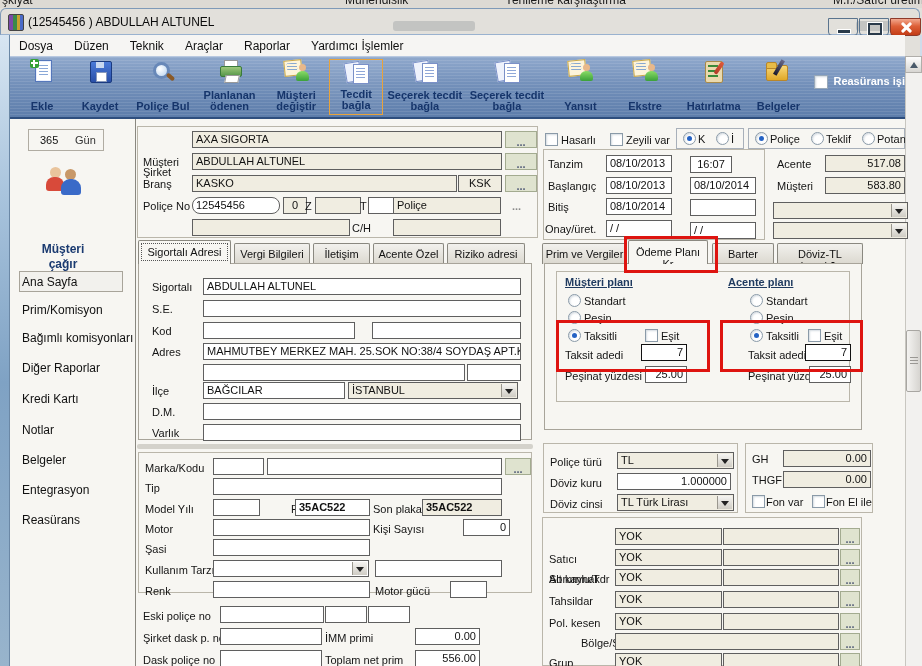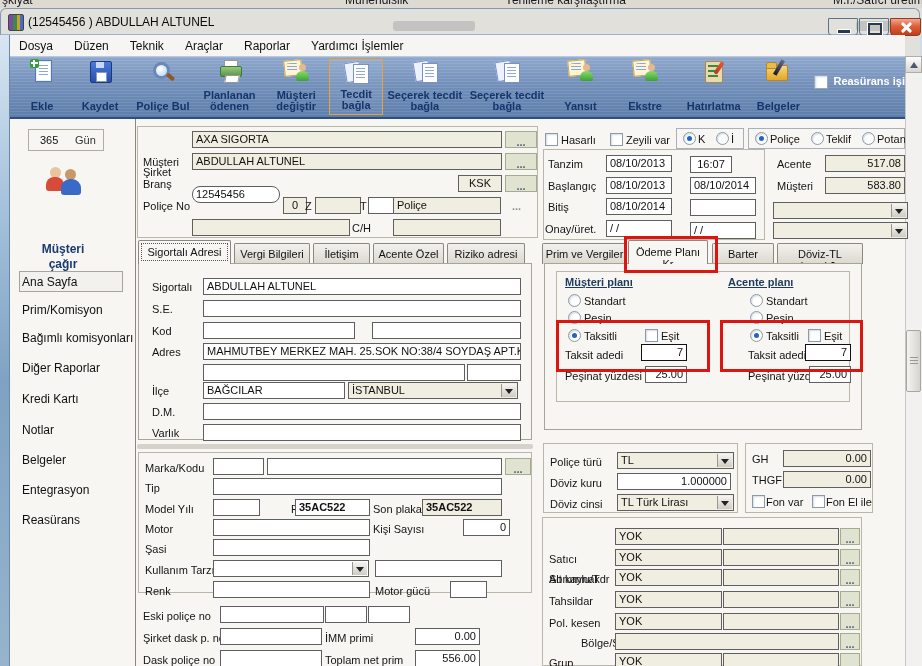--- a/index.html
+++ b/index.html
@@ -297,24 +297,25 @@
   <div class="mainbg"></div>
 
   <div class="gbox" style="left:137px;top:126px;width:401px;height:112px;"></div>
   <span class="lbl" style="left:143px;top:134px;margin-top:32px;">Şirket</span>
   <div class="fld ro" style="left:192px;top:131px;width:302px;">AXA SIGORTA</div>
   <div class="dots" style="left:505px;top:131px;width:32px;height:17px;padding-top:5px;">...</div>
   <span class="lbl" style="left:143px;top:156px;">Müşteri</span>
   <div class="fld ro" style="left:192px;top:153px;width:302px;">ABDULLAH ALTUNEL</div>
   <div class="dots" style="left:505px;top:153px;width:32px;height:17px;padding-top:5px;">...</div>
   <span class="lbl" style="left:143px;top:178px;">Branş</span>
+  <div class="fld ro" style="left:192px;top:175px;width:257px;">KASKO</div>
   <div class="fld ro ctr" style="left:458px;top:175px;width:36px;">KSK</div>
   <div class="dots" style="left:505px;top:175px;width:32px;height:17px;padding-top:5px;">...</div>
   <span class="lbl" style="left:143px;top:200px;">Poliçe No</span>
-  <div class="fld" style="left:192px;top:186px;width:80px;border-radius:8px;">12545456</div>
+  <div class="fld" style="left:192px;top:197px;width:80px;border-radius:8px;">12545456</div>
   <div class="fld ro ctr" style="left:283px;top:197px;width:16px;">0</div>
   <span class="lbl" style="left:305px;top:200px;">Z</span>
   <div class="fld ro" style="left:315px;top:197px;width:38px;"></div>
   <span class="lbl" style="left:360px;top:200px;">T</span>
   <div class="fld" style="left:368px;top:197px;width:20px;"></div>
   <div class="fld ro" style="left:393px;top:197px;width:100px;">Poliçe</div>
   <span class="dots-text" style="left:512px;top:200px;">...</span>
   <div class="fld ro" style="left:192px;top:219px;width:150px;"></div>
   <span class="lbl" style="left:352px;top:222px;">C/H</span>
   <div class="fld ro" style="left:393px;top:219px;width:100px;"></div>

